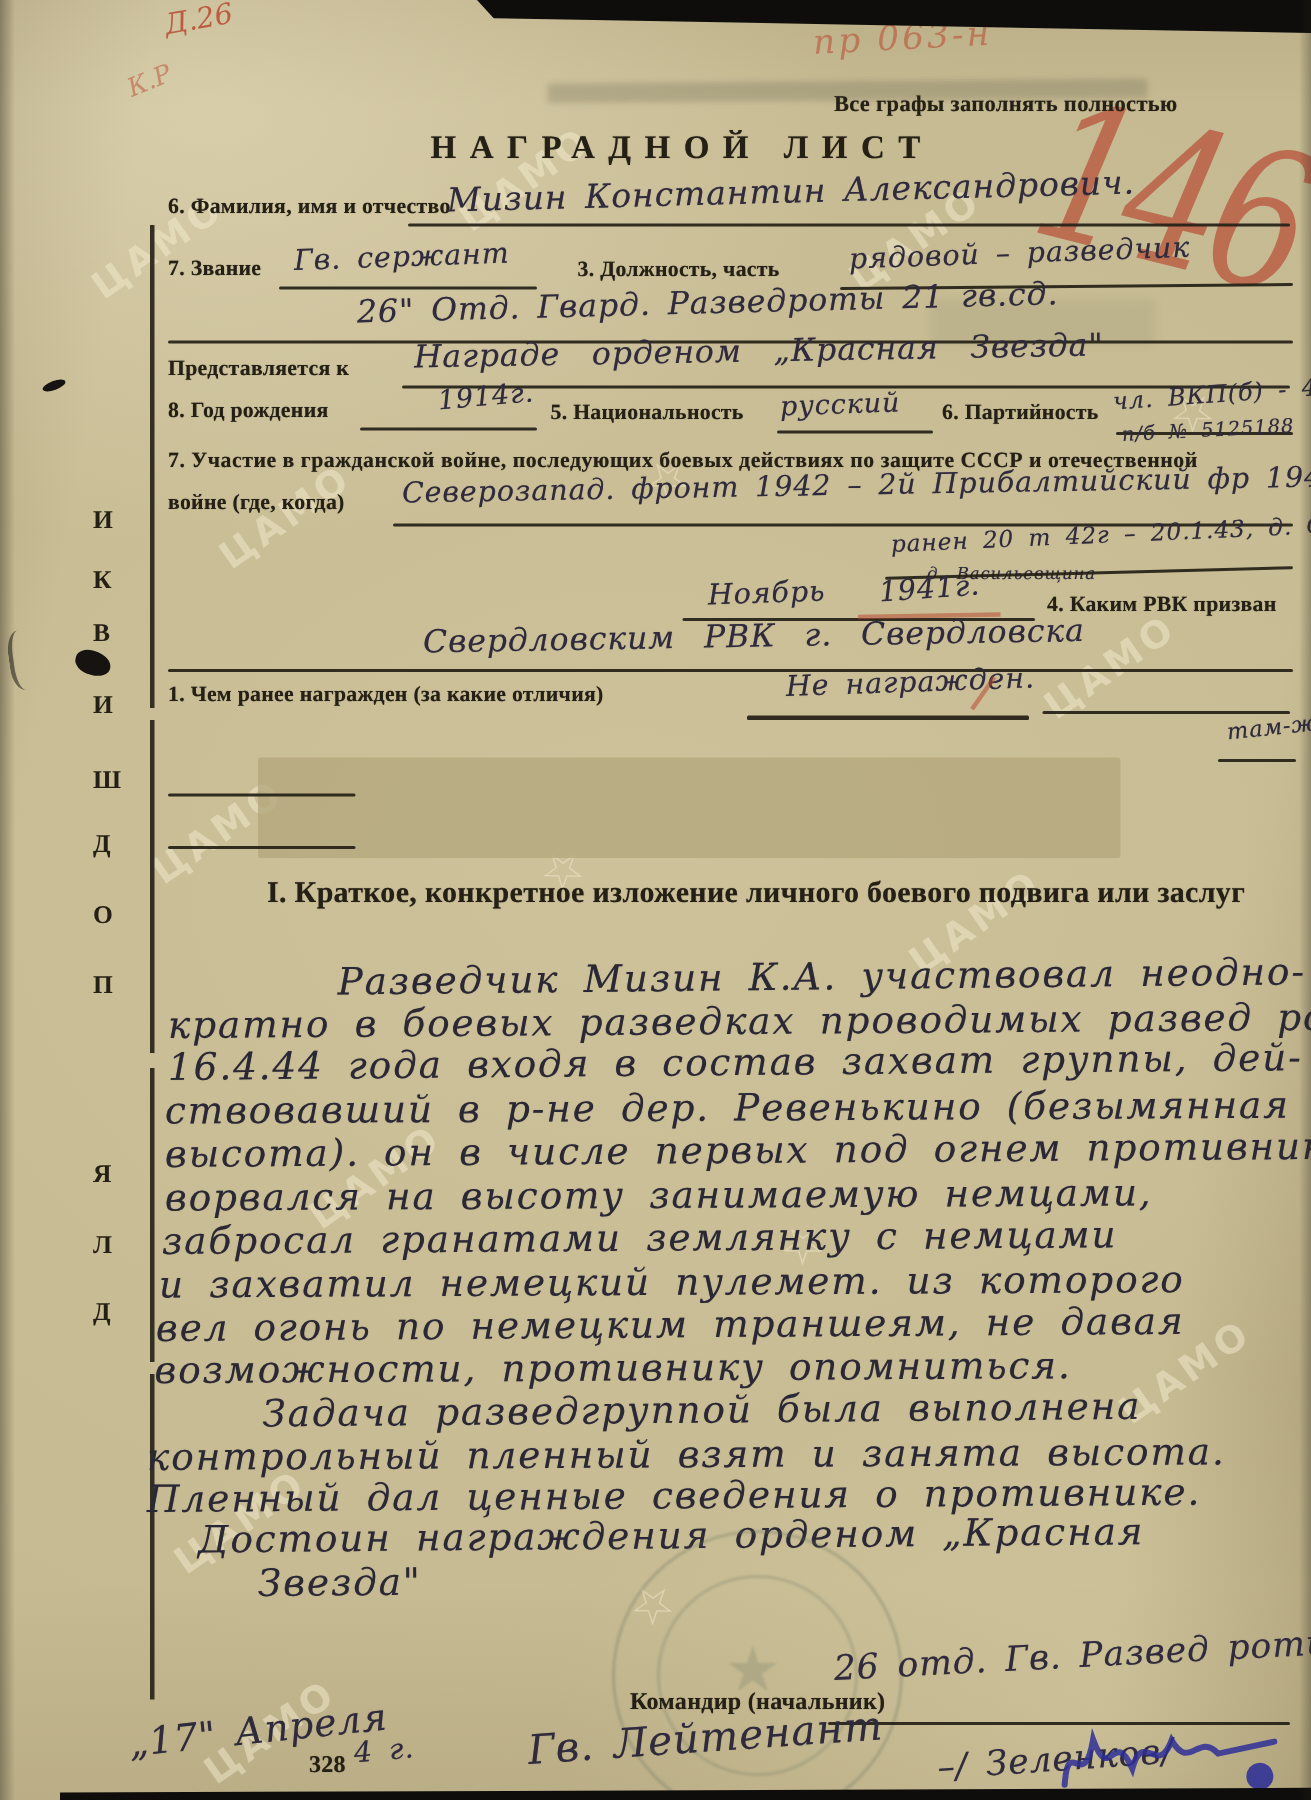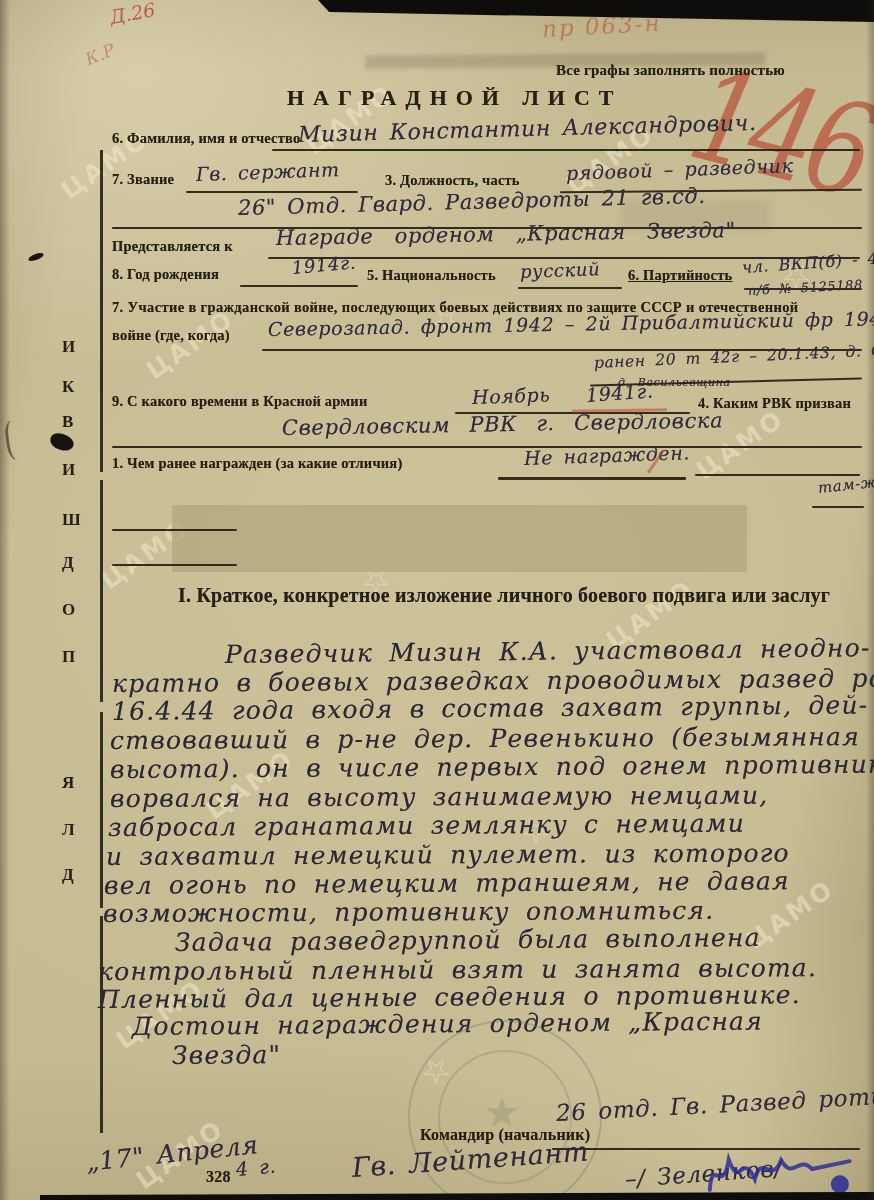--- a/index.html
+++ b/index.html
@@ -99,35 +99,34 @@
   <span class="p" style="left:112px;top:238px;">Представляется к</span>
   <span class="hw" style="left:276px;top:226px;font-size:21px;transform:rotate(-1deg);word-spacing:14px;">Награде орденом „Красная Звезда"</span>
   <div class="rule" style="left:268px;top:257px;width:592px;"></div>
 
   <span class="p" style="left:112px;top:266px;">8. Год рождения</span>
   <span class="hw" style="left:292px;top:257px;font-size:18px;transform:rotate(-5deg);">1914г.</span>
   <div class="rule" style="left:240px;top:285px;width:118px;"></div>
   <span class="p" style="left:367px;top:267px;">5. Национальность</span>
   <span class="hw" style="left:520px;top:261px;font-size:18px;transform:rotate(-2deg);">русский</span>
   <div class="rule" style="left:518px;top:287px;width:104px;"></div>
-  <span class="p" style="left:628px;top:267px;text-decoration:underline;">6. Партийность</span>
+  <span class="p" style="left:628px;top:267px;">6. Партийность</span>
   <span class="hw" style="left:742px;top:258px;font-size:16px;transform:rotate(-4deg);">чл. ВКП(б) - 42г</span>
   <div class="rule" style="left:744px;top:288px;width:118px;"></div>
   <span class="hw" style="left:748px;top:283px;font-size:13px;transform:rotate(-3deg);">п/б № 5125188</span>
 
   <span class="p" style="left:112px;top:299px;letter-spacing:.35px;">7. Участие в гражданской войне, последующих боевых действиях по защите СССР и отечественной</span>
   <span class="p" style="left:112px;top:327px;font-family:Liberation Serif, serif;">войне (где, когда)</span>
   <span class="hw" style="left:268px;top:318px;font-size:19px;transform:rotate(-1deg);">Северозапад. фронт 1942 – 2й Прибалтийский фр 1943</span>
   <div class="rule" style="left:262px;top:349px;width:600px;"></div>
 
   <span class="hw" style="left:594px;top:354px;font-size:15.5px;transform:rotate(-2.5deg);">ранен 20 т 42г – 20.1.43, д. Сорокина</span>
   <span class="hw" style="left:618px;top:376px;font-size:11px;">д. Васильевщина</span>
   <div class="rule" style="left:590px;top:381px;width:272px;transform:rotate(-1.5deg);"></div>
 
-  <span class="p" style="left:112px;top:393px;">9. С какого времени в Красной армии</span>
   <span class="hw" style="left:472px;top:386px;font-size:19px;transform:rotate(-2deg);">Ноябрь</span>
   <span class="hw" style="left:586px;top:384px;font-size:19px;transform:rotate(-4deg);">1941г.</span>
   <div class="rule" style="left:455px;top:412px;width:235px;"></div>
   <div style="position:absolute;left:572px;top:409px;width:95px;height:2.5px;background:#b84a33;opacity:.55;transform:rotate(-1deg);"></div>
   <span class="p" style="left:698px;top:395px;">4. Каким РВК призван</span>
   <span class="hw" style="left:282px;top:416px;font-size:21px;transform:rotate(-1deg);word-spacing:12px;">Свердловским РВК г. Свердловска</span>
   <div class="rule" style="left:112px;top:446px;width:750px;"></div>
 
   <span class="p" style="left:112px;top:455px;">1. Чем ранее награжден (за какие отличия)</span>
   <span class="hw" style="left:524px;top:447px;font-size:19px;transform:rotate(-2deg);">Не награжден.</span>

